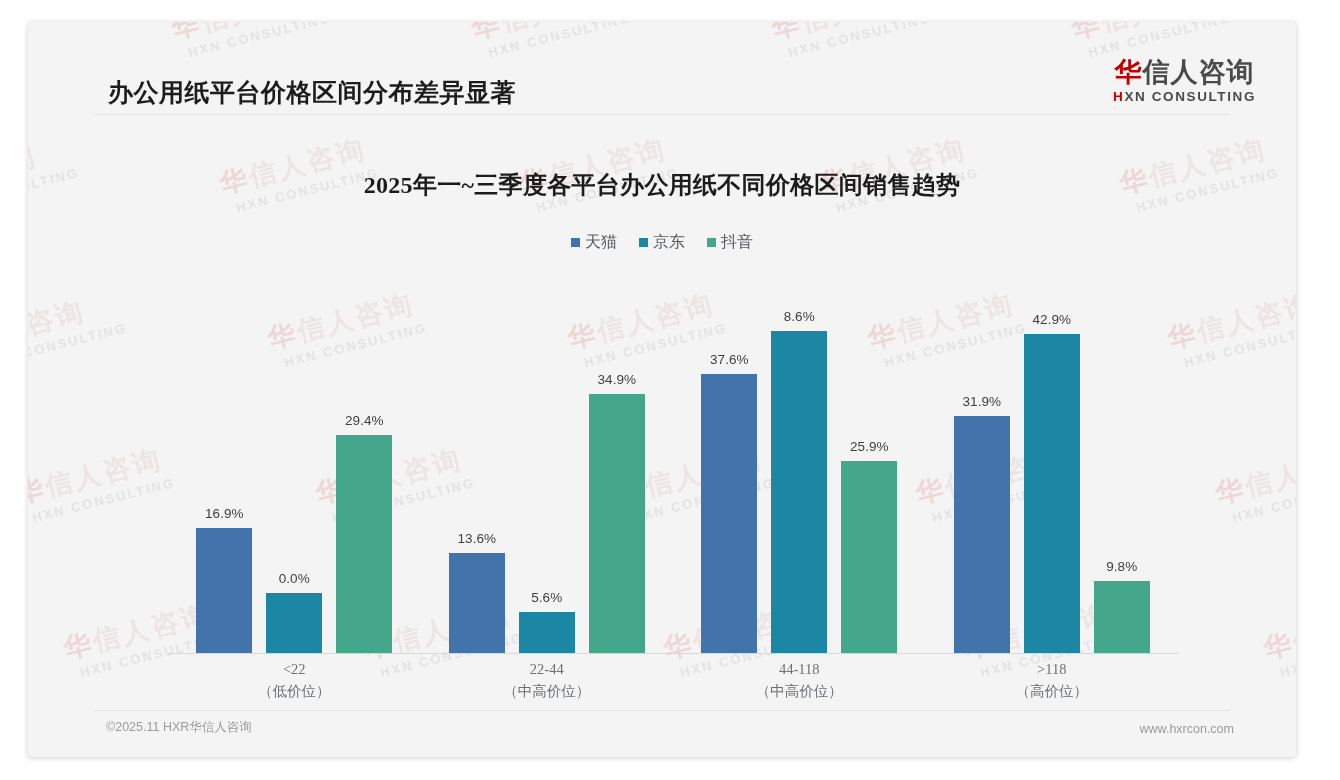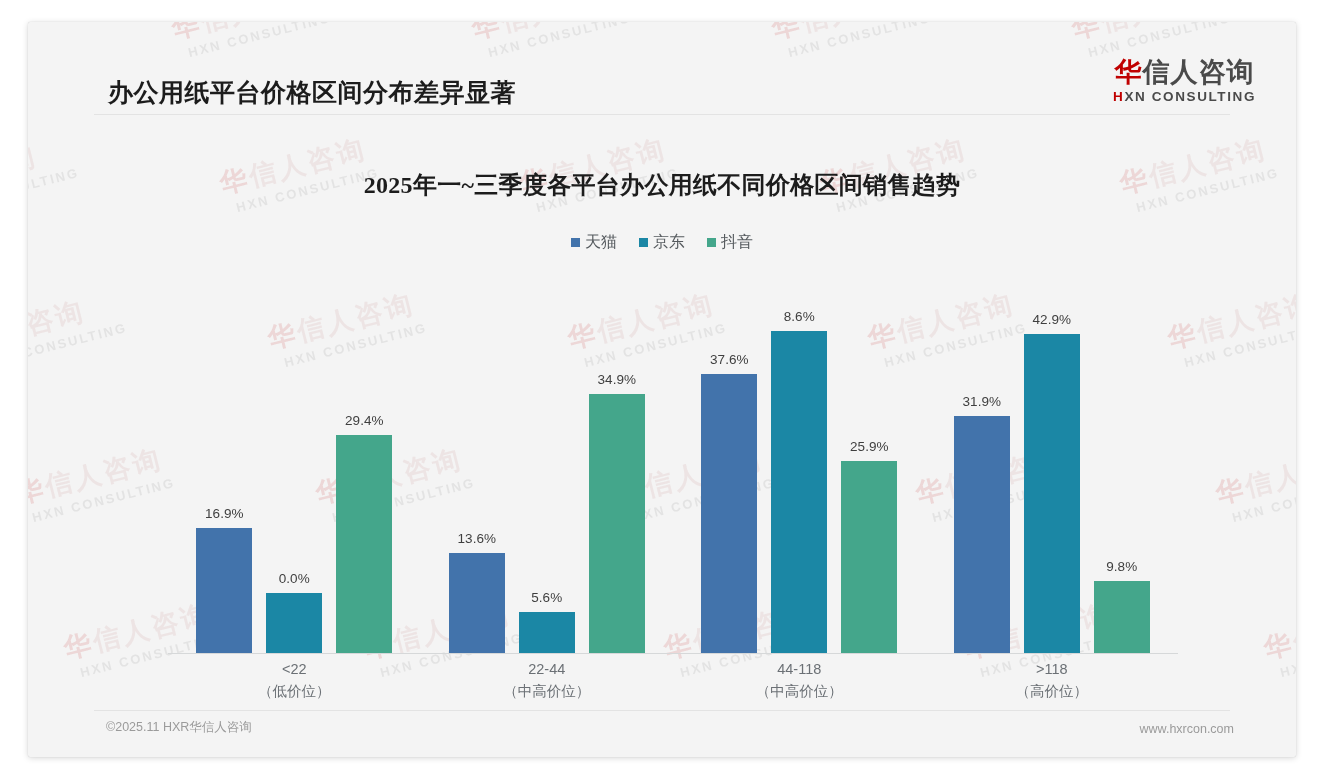--- a/index.html
+++ b/index.html
@@ -211,20 +211,21 @@
     width: 1010px;
     display: flex;
     z-index: 3;
   }
   .xlabel {
     flex: 1 1 0;
     text-align: center;
     color: #6b7075;
     font-size: 14.5px;
     line-height: 1.55;
+    font-family: Liberation Serif, serif;
   }
   .xlabel .l2 { display: block; }
   
   .footer-rule {
     position: absolute;
     left: 66px;
     bottom: 46px;
     width: 1136px;
     height: 1px;
     background: #e3e3e3;

